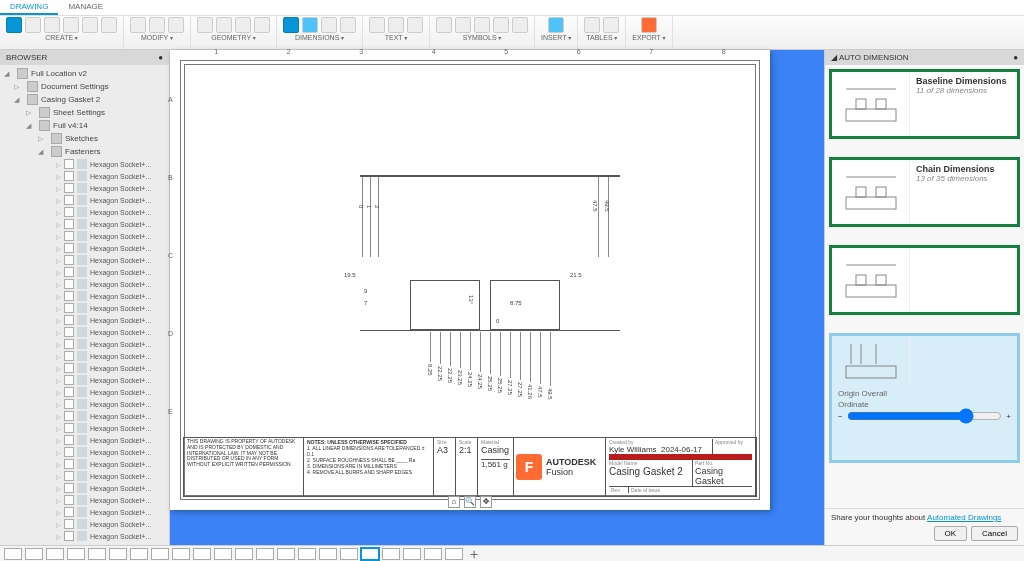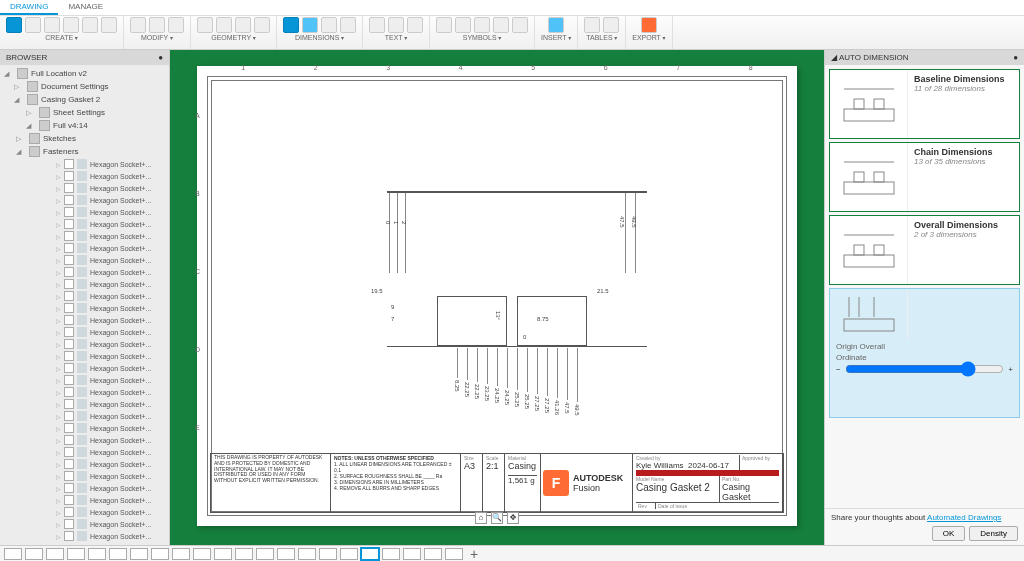--- a/index.html
+++ b/index.html
@@ -18,42 +18,42 @@
 .rlabel:after{content:" ▾";font-size:6px}
 .main{display:flex;height:495px}
 .browser{width:170px;background:#ececec;border-right:1px solid #ccc;display:flex;flex-direction:column}
 .bhead{display:flex;align-items:center;padding:3px 6px;background:#d8d8d8;font-size:8px;justify-content:space-between}
 .btree{overflow-y:auto;flex:1;padding:2px 0}
 .bnode{display:flex;align-items:center;padding:1px 4px;font-size:8px;color:#444;white-space:nowrap;overflow:hidden}
 .bnode .exp{width:10px;color:#888;font-size:7px}
 .bnode .ico{width:11px;height:11px;background:#ccc;margin:0 3px;border:1px solid #aaa}
 .bnode.l1{padding-left:14px}
 .bnode.l2{padding-left:26px}
-.bnode.l3{padding-left:16px}
+.bnode.l3{padding-left:38px}
 .fastlist{overflow-y:auto;max-height:390px}
 .fastitem{display:flex;align-items:center;padding:1px 4px 1px 56px;font-size:7px;color:#555}
 .fastitem .eye{width:10px;height:10px;border:1px solid #aaa;background:#fff;margin-right:3px}
 .fastitem .fico{width:10px;height:10px;background:#cfd8dc;margin-right:3px}
-.canvas{flex:1;background:#15803d;position:relative;display:flex;justify-content:center;align-items:flex-start;padding:16px}
+.canvas{flex:1;background:#3b82f6;position:relative;display:flex;align-items:flex-start;padding:0}
 .sheet{background:#fff;width:600px;height:460px;position:relative;box-shadow:2px 2px 6px rgba(0,0,0,.3)}
 .sheetframe{position:absolute;inset:10px;border:1px solid #777}
 .sheetframe:before{content:"";position:absolute;inset:3px;border:1px solid #777}
 .ruler-top{position:absolute;top:-2px;left:10px;right:10px;display:flex;justify-content:space-around;font-size:7px;color:#666}
 .ruler-left{position:absolute;top:10px;bottom:60px;left:-2px;display:flex;flex-direction:column;justify-content:space-around;font-size:7px;color:#666}
 .dwgarea{position:absolute;inset:20px 20px 80px 20px}
 .part{position:absolute;border:1px solid #555}
 .dim{position:absolute;font-size:6px;color:#444}
 .titleblk{position:absolute;bottom:13px;left:13px;right:13px;height:60px;border:1px solid #555;display:flex;font-size:6px}
 .tbcell{border-right:1px solid #555;padding:1px 3px}
 .logo{display:flex;align-items:center;gap:4px;padding:2px}
 .logobox{width:26px;height:26px;background:#ff6b35;border-radius:3px;display:flex;align-items:center;justify-content:center;color:#fff;font-size:14px;font-weight:700}
 .autopanel{width:200px;background:#f7f7f7;border-left:1px solid #ccc;display:flex;flex-direction:column}
 .aphead{padding:3px 6px;background:#d8d8d8;font-size:8px;display:flex;justify-content:space-between}
 .apbody{overflow-y:auto;flex:1;padding:4px}
-.dimcard{display:flex;background:#fff;border:1px solid #15803d;margin-bottom:3px;height:70px}
+.dimcard{display:flex;background:#fff;border:3px solid #15803d;margin-bottom:18px;height:70px}
 .dimcard.sel{background:#d7edf7;border-color:#8ccde8}
 .dimthumb{width:78px;border-right:1px solid #eee;display:flex;align-items:center;justify-content:center}
 .dimthumb svg{width:70px;height:50px}
 .diminfo{padding:4px 6px;flex:1}
 .dimtitle{font-size:9px;font-weight:600;color:#333}
 .dimcount{font-size:8px;color:#888;font-style:italic}
 .dimctrl{padding:3px 6px;font-size:8px}
 .dimctrl select{width:100%;font-size:8px;margin-bottom:4px}
 .slider{width:100%;height:14px}
 .apfoot{padding:4px 6px;border-top:1px solid #ddd;font-size:8px}
@@ -566,24 +566,20 @@
         </div>
         <div class="dimcard">
           <div class="dimthumb">
             <svg viewBox="0 0 70 50">
               <rect x="10" y="30" width="50" height="12" fill="none" stroke="#888"></rect>
               <rect x="20" y="20" width="10" height="10" fill="none" stroke="#888"></rect>
               <rect x="40" y="20" width="10" height="10" fill="none" stroke="#888"></rect>
               <line x1="10" y1="10" x2="60" y2="10" stroke="#888"></line>
             </svg>
           </div>
-          <div class="diminfo">
-            <div class="dimtitle">Overall Dimensions</div>
-            <div class="dimcount">2 of 3 dimensions</div>
-          </div>
         </div>
         <div class="dimcard sel" style="height: 130px; flex-direction: column;">
           <div style="display: flex;">
             <div class="dimthumb" style="width:78px">
               <svg viewBox="0 0 70 50">
                 <rect x="10" y="30" width="50" height="12" fill="none" stroke="#888"></rect>
                 <line x1="15" y1="8" x2="15" y2="28" stroke="#888"></line>
                 <line x1="25" y1="8" x2="25" y2="28" stroke="#888"></line>
                 <line x1="40" y1="8" x2="40" y2="28" stroke="#888"></line>
               </svg>
@@ -594,21 +590,21 @@
               <input type="range" class="slider" min="0" max="100" value="80" style="">
               <span>+</span>
             </div></div>
         </div>
       </div>
     <div class="apfoot">
       <span>Share your thoughts about</span>
       <span class="link">Automated Drawings</span>
       <div class="btnrow">
         <button class="btn">OK</button>
-        <button class="btn">Density</button>
+        <button class="btn">Cancel</button>
       </div>
     </div>
   </div>
 </div>
 
 <div class="thumbs" id="thumbs">
     <div class="thumb"></div>
     <div class="thumb"></div>
     <div class="thumb"></div>
     <div class="thumb"></div>

